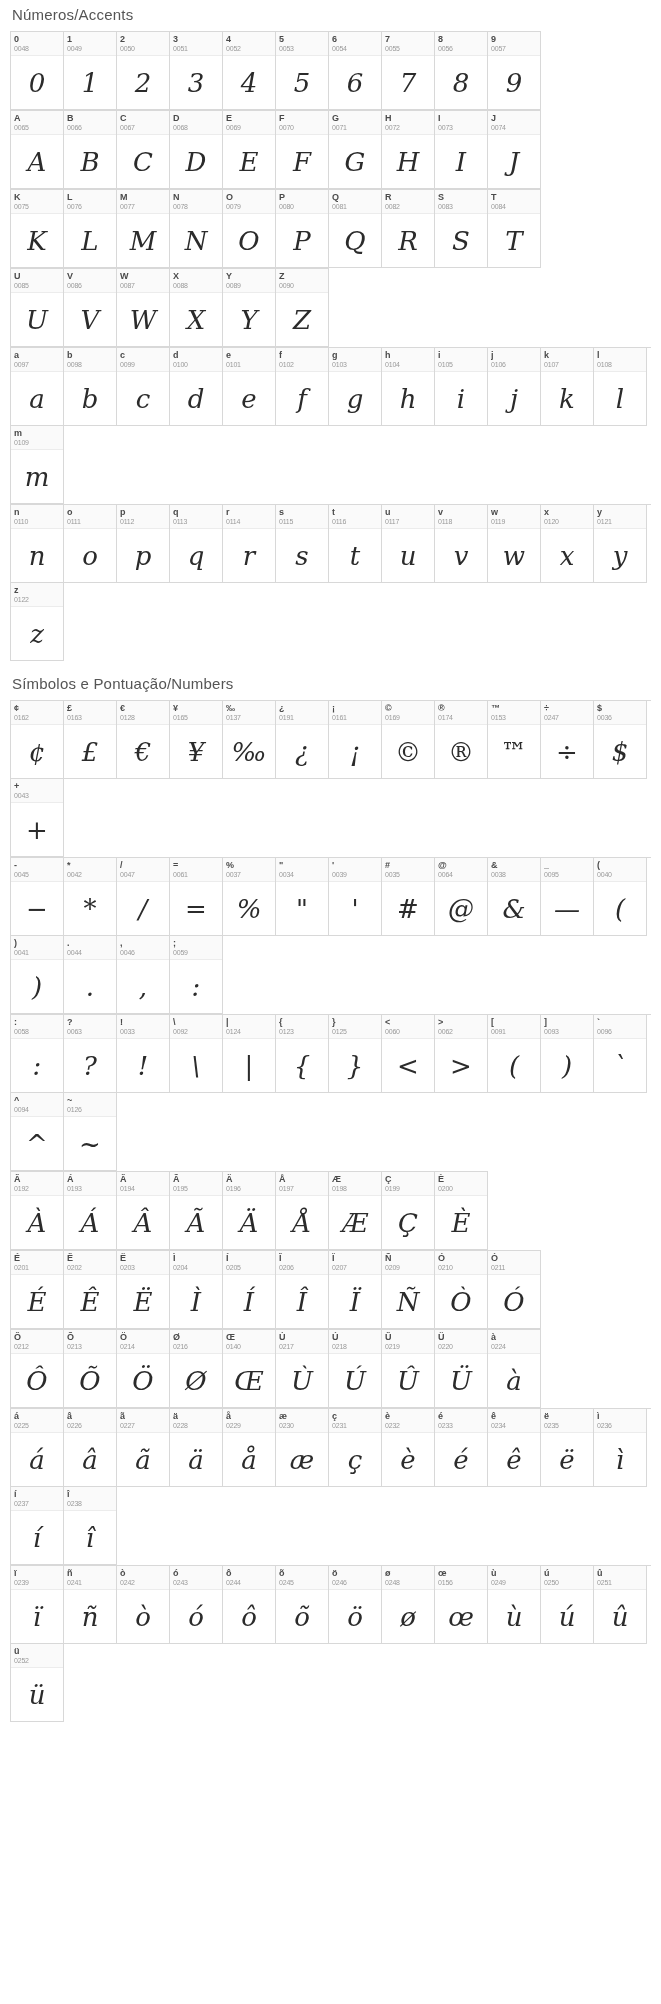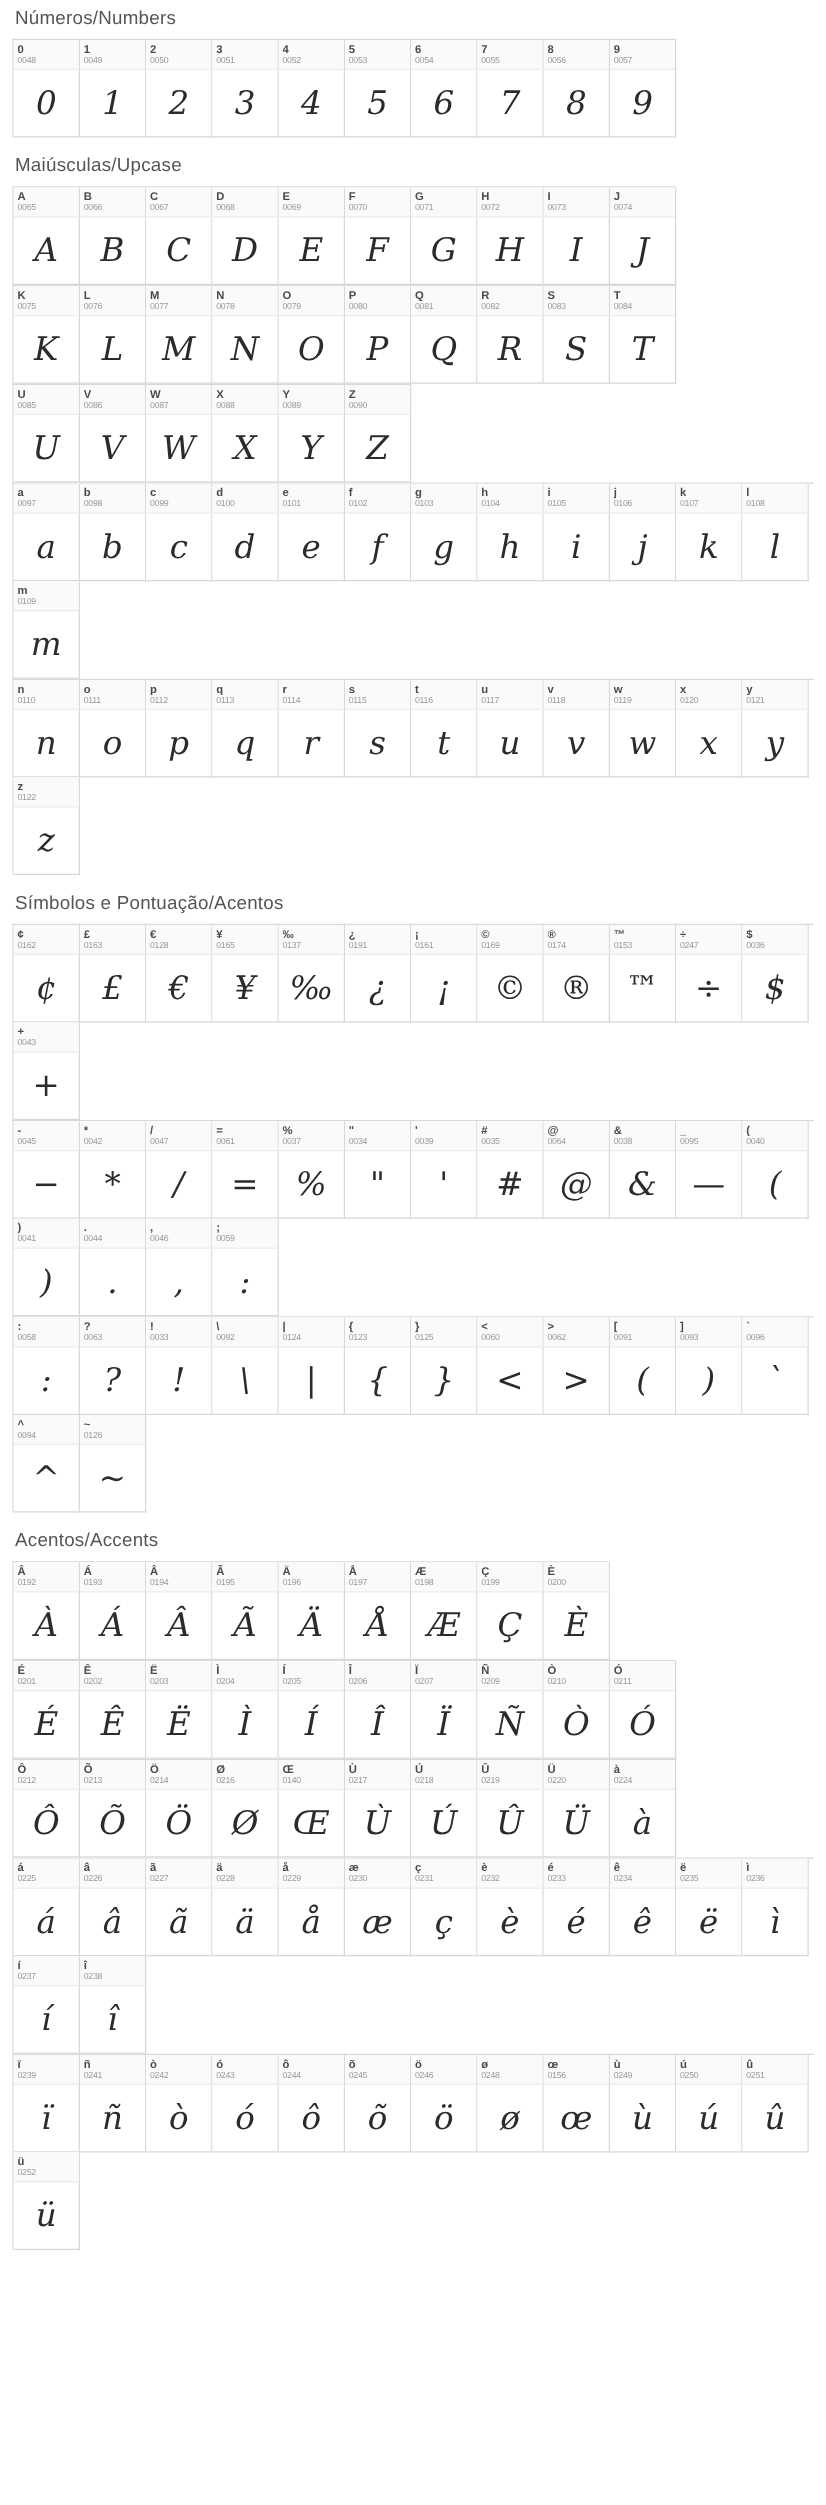--- a/index.html
+++ b/index.html
@@ -79,21 +79,21 @@
     font-style: italic;
     font-size: 26px;
     color: #2b2b2b;
     line-height: 1;
   }
 </style>
 </head>
 <body>
 
 <div class="page">
-    <div class="section-title first-title">Números/Numbers</div>
+    <div class="section-title first-title">Números/Accents</div>
     <div class="glyph-grid">
       <div class="glyph-cell">
         <div class="meta">
           <span class="ch">0</span>
           <span class="code">0048</span>
         </div>
         <div class="big">0</div>
       </div>
       <div class="glyph-cell">
         <div class="meta">
@@ -152,21 +152,20 @@
         <div class="big">8</div>
       </div>
       <div class="glyph-cell">
         <div class="meta">
           <span class="ch">9</span>
           <span class="code">0057</span>
         </div>
         <div class="big">9</div>
       </div>
     </div>
-    <div class="section-title">Maiúsculas/Upcase</div>
     <div class="glyph-grid">
       <div class="glyph-cell">
         <div class="meta">
           <span class="ch">A</span>
           <span class="code">0065</span>
         </div>
         <div class="big">A</div>
       </div>
       <div class="glyph-cell">
         <div class="meta">
@@ -527,21 +526,21 @@
         <div class="big">y</div>
       </div>
       <div class="glyph-cell">
         <div class="meta">
           <span class="ch">z</span>
           <span class="code">0122</span>
         </div>
         <div class="big">z</div>
       </div>
     </div>
-    <div class="section-title">Símbolos e Pontuação/Acentos</div>
+    <div class="section-title">Símbolos e Pontuação/Numbers</div>
     <div class="glyph-grid">
       <div class="glyph-cell">
         <div class="meta">
           <span class="ch">¢</span>
           <span class="code">0162</span>
         </div>
         <div class="big">¢</div>
       </div>
       <div class="glyph-cell">
         <div class="meta">
@@ -835,21 +834,20 @@
         <div class="big">^</div>
       </div>
       <div class="glyph-cell">
         <div class="meta">
           <span class="ch">~</span>
           <span class="code">0126</span>
         </div>
         <div class="big">~</div>
       </div>
     </div>
-    <div class="section-title">Acentos/Accents</div>
     <div class="glyph-grid">
       <div class="glyph-cell">
         <div class="meta">
           <span class="ch">Â</span>
           <span class="code">0192</span>
         </div>
         <div class="big">À</div>
       </div>
       <div class="glyph-cell">
         <div class="meta">

